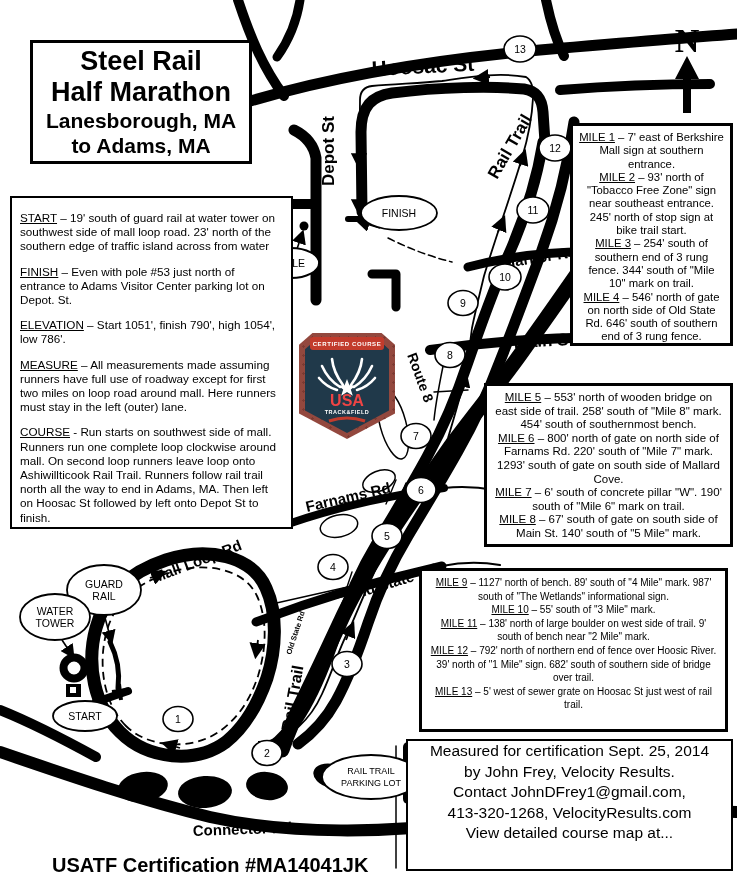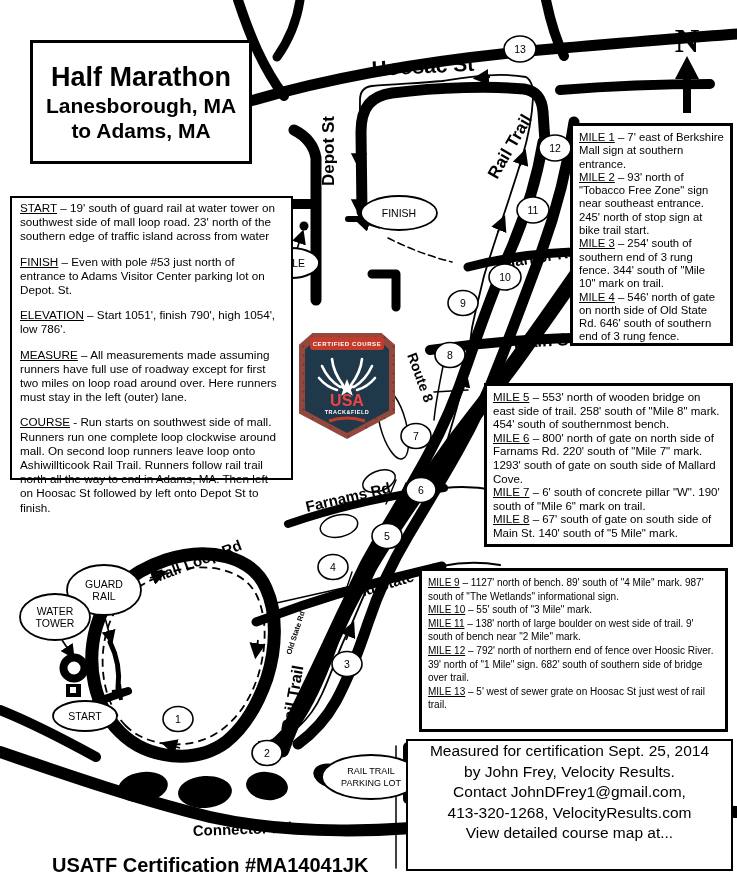--- a/index.html
+++ b/index.html
@@ -4,30 +4,30 @@
 <style>
   html,body{margin:0;padding:0;background:#fff;}
   body{width:737px;height:873px;position:relative;overflow:hidden;
        font-family:"Liberation Sans",sans-serif;color:#000;}
   .box{position:absolute;background:#fff;border:3px solid #000;box-sizing:border-box;}
   .thin{border-width:2px;}
   #title-box{left:30px;top:40px;width:222px;height:124px;text-align:center;
              display:flex;flex-direction:column;justify-content:center;font-weight:bold;}
   #title-box .big{font-size:27px;line-height:31px;}
   #title-box .small{font-size:21px;line-height:25px;}
-  #info-box{left:10px;top:196px;width:283px;height:284px;padding:3px 8px;
+  #info-box{left:10px;top:196px;width:283px;height:333px;padding:13px 8px;
             font-size:11.7px;line-height:14.2px;}
   #info-box p{margin:0 0 11px 0;}
   #info-box p:last-child{margin-bottom:0;}
   .u{text-decoration:underline;}
   .milebox{padding:5px 6px;font-size:11.3px;line-height:13.3px;}
   #mile-box-1{left:570px;top:123px;width:163px;height:223px;}
   #mile-box-2{left:484px;top:383px;width:249px;height:164px;font-size:11.5px;line-height:13.6px;}
   #mile-box-3{left:419px;top:568px;width:309px;height:164px;font-size:10px;line-height:13.6px;}
-  .milebox p{margin:0;}
+  .milebox p{margin:0;text-align:center;}
   #cert-box{left:406px;top:739px;width:327px;height:132px;text-align:center;
             font-size:15.5px;line-height:20.6px;}
   #cert-box .serif{font-family:"Liberation Serif",serif;}
   #footer-text{position:absolute;left:52px;top:854px;font-size:20px;font-weight:bold;}
   #map-svg{position:absolute;left:0;top:0;}
   
   #badge{position:absolute;left:299px;top:333px;width:96px;height:106px;}
   #badge .outer{position:absolute;inset:0;background:#93483e;
      background-image:radial-gradient(#7c3a32 1px,transparent 1.4px);background-size:9px 9px;
      clip-path:polygon(14% 0,86% 0,100% 11%,100% 76%,50% 100%,0 76%,0 11%);}
@@ -233,30 +233,31 @@
       </g>
   </g>
 
   <g>
     <text x="687" y="52" font-family="Liberation Serif, serif" font-size="34" font-weight="bold" text-anchor="middle">N</text>
     <polygon fill="#000" points="687,56 675,79 683,79 683,113 691,113 691,79 699,79"></polygon>
   </g>
 </svg>
 
 <div id="title-box" class="box">
+  <div class="big">Steel Rail</div>
   <div class="big">Half Marathon</div>
   <div class="small">Lanesborough, MA</div>
   <div class="small">to Adams, MA</div>
 </div>
 
 <div id="info-box" class="box thin">
   <p><span class="u">START</span><span> – 19' south of guard rail at water tower on southwest side of mall loop road. 23' north of the southern edge of traffic island across from water</span></p>
   <p><span class="u">FINISH</span><span> – Even with pole #53 just north of entrance to Adams Visitor Center parking lot on Depot. St.</span></p>
   <p><span class="u">ELEVATION</span><span> – Start 1051', finish 790', high 1054', low 786'.</span></p>
-  <p><span class="u">MEASURE</span><span> – All measurements made assuming runners have full use of roadway except for first two miles on loop road around over. Here runners must stay in the left (outer) lane.</span></p>
+  <p><span class="u">MEASURE</span><span> – All measurements made assuming runners have full use of roadway except for first two miles on loop road around mall. Here runners must stay in the left (outer) lane.</span></p>
   <p><span class="u">COURSE</span><span> - Run starts on southwest side of mall. Runners run one complete loop clockwise around mall. On second loop runners leave loop onto Ashiwillticook Rail Trail. Runners follow rail trail north all the way to end in Adams, MA. Then left on Hoosac St followed by left onto Depot St to finish.</span></p>
 </div>
 
 <div id="mile-box-1" class="box milebox">
   <p><span class="u">MILE 1</span><span> – 7' east of Berkshire Mall sign at southern entrance.</span></p>
   <p><span class="u">MILE 2</span><span> – 93' north of "Tobacco Free Zone" sign near southeast entrance. 245' north of stop sign at bike trail start.</span></p>
   <p><span class="u">MILE 3</span><span> – 254' south of southern end of 3 rung fence. 344' south of "Mile 10" mark on trail.</span></p>
   <p><span class="u">MILE 4</span><span> – 546' north of gate on north side of Old State Rd. 646' south of southern end of 3 rung fence.</span></p>
 </div>
 

